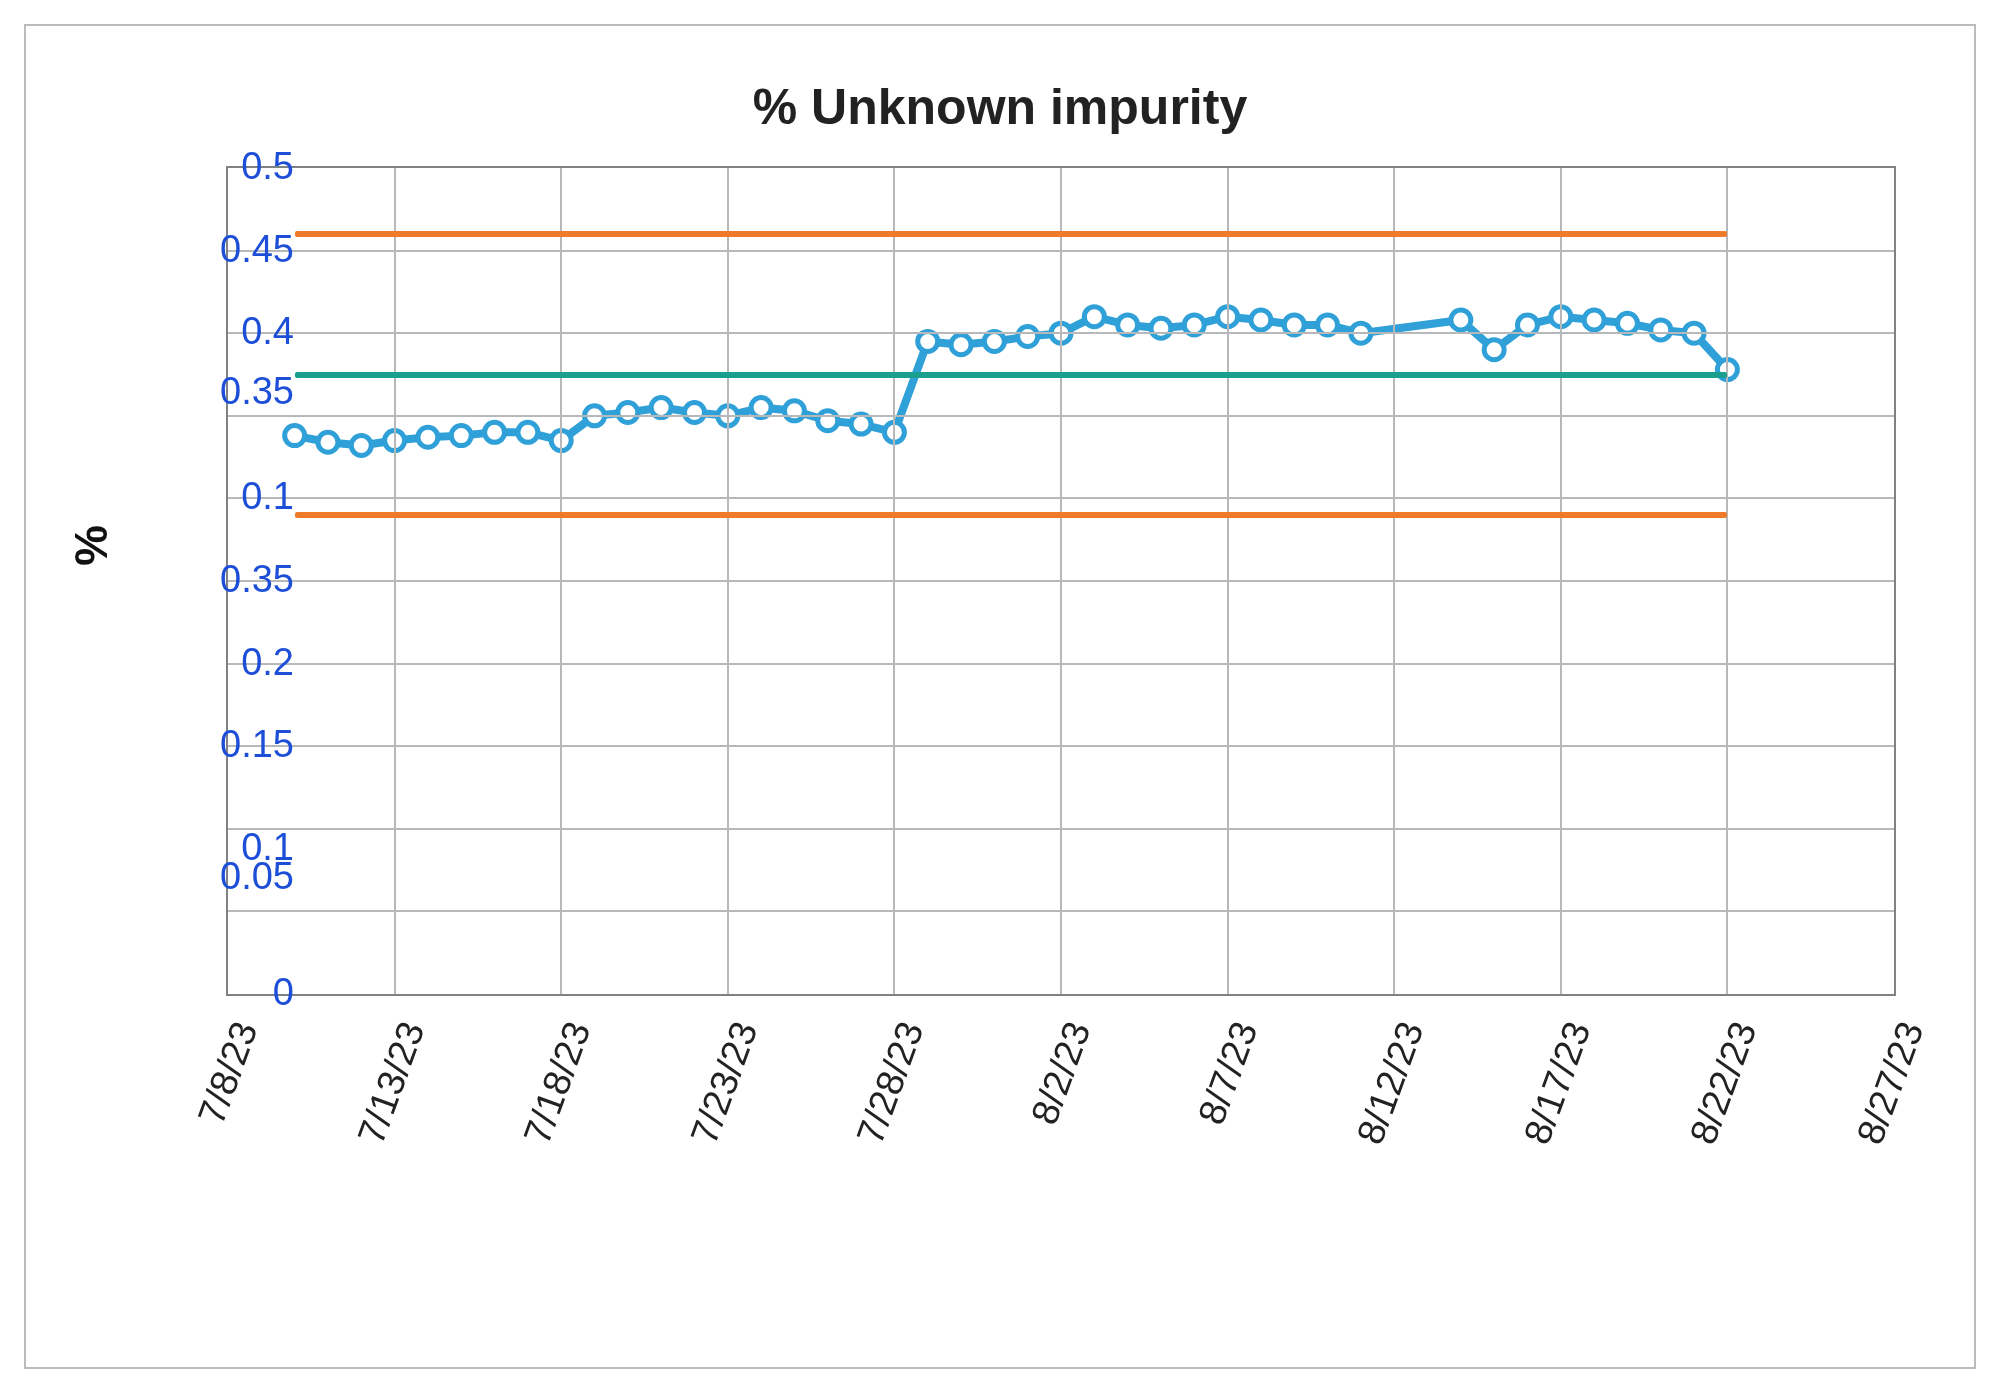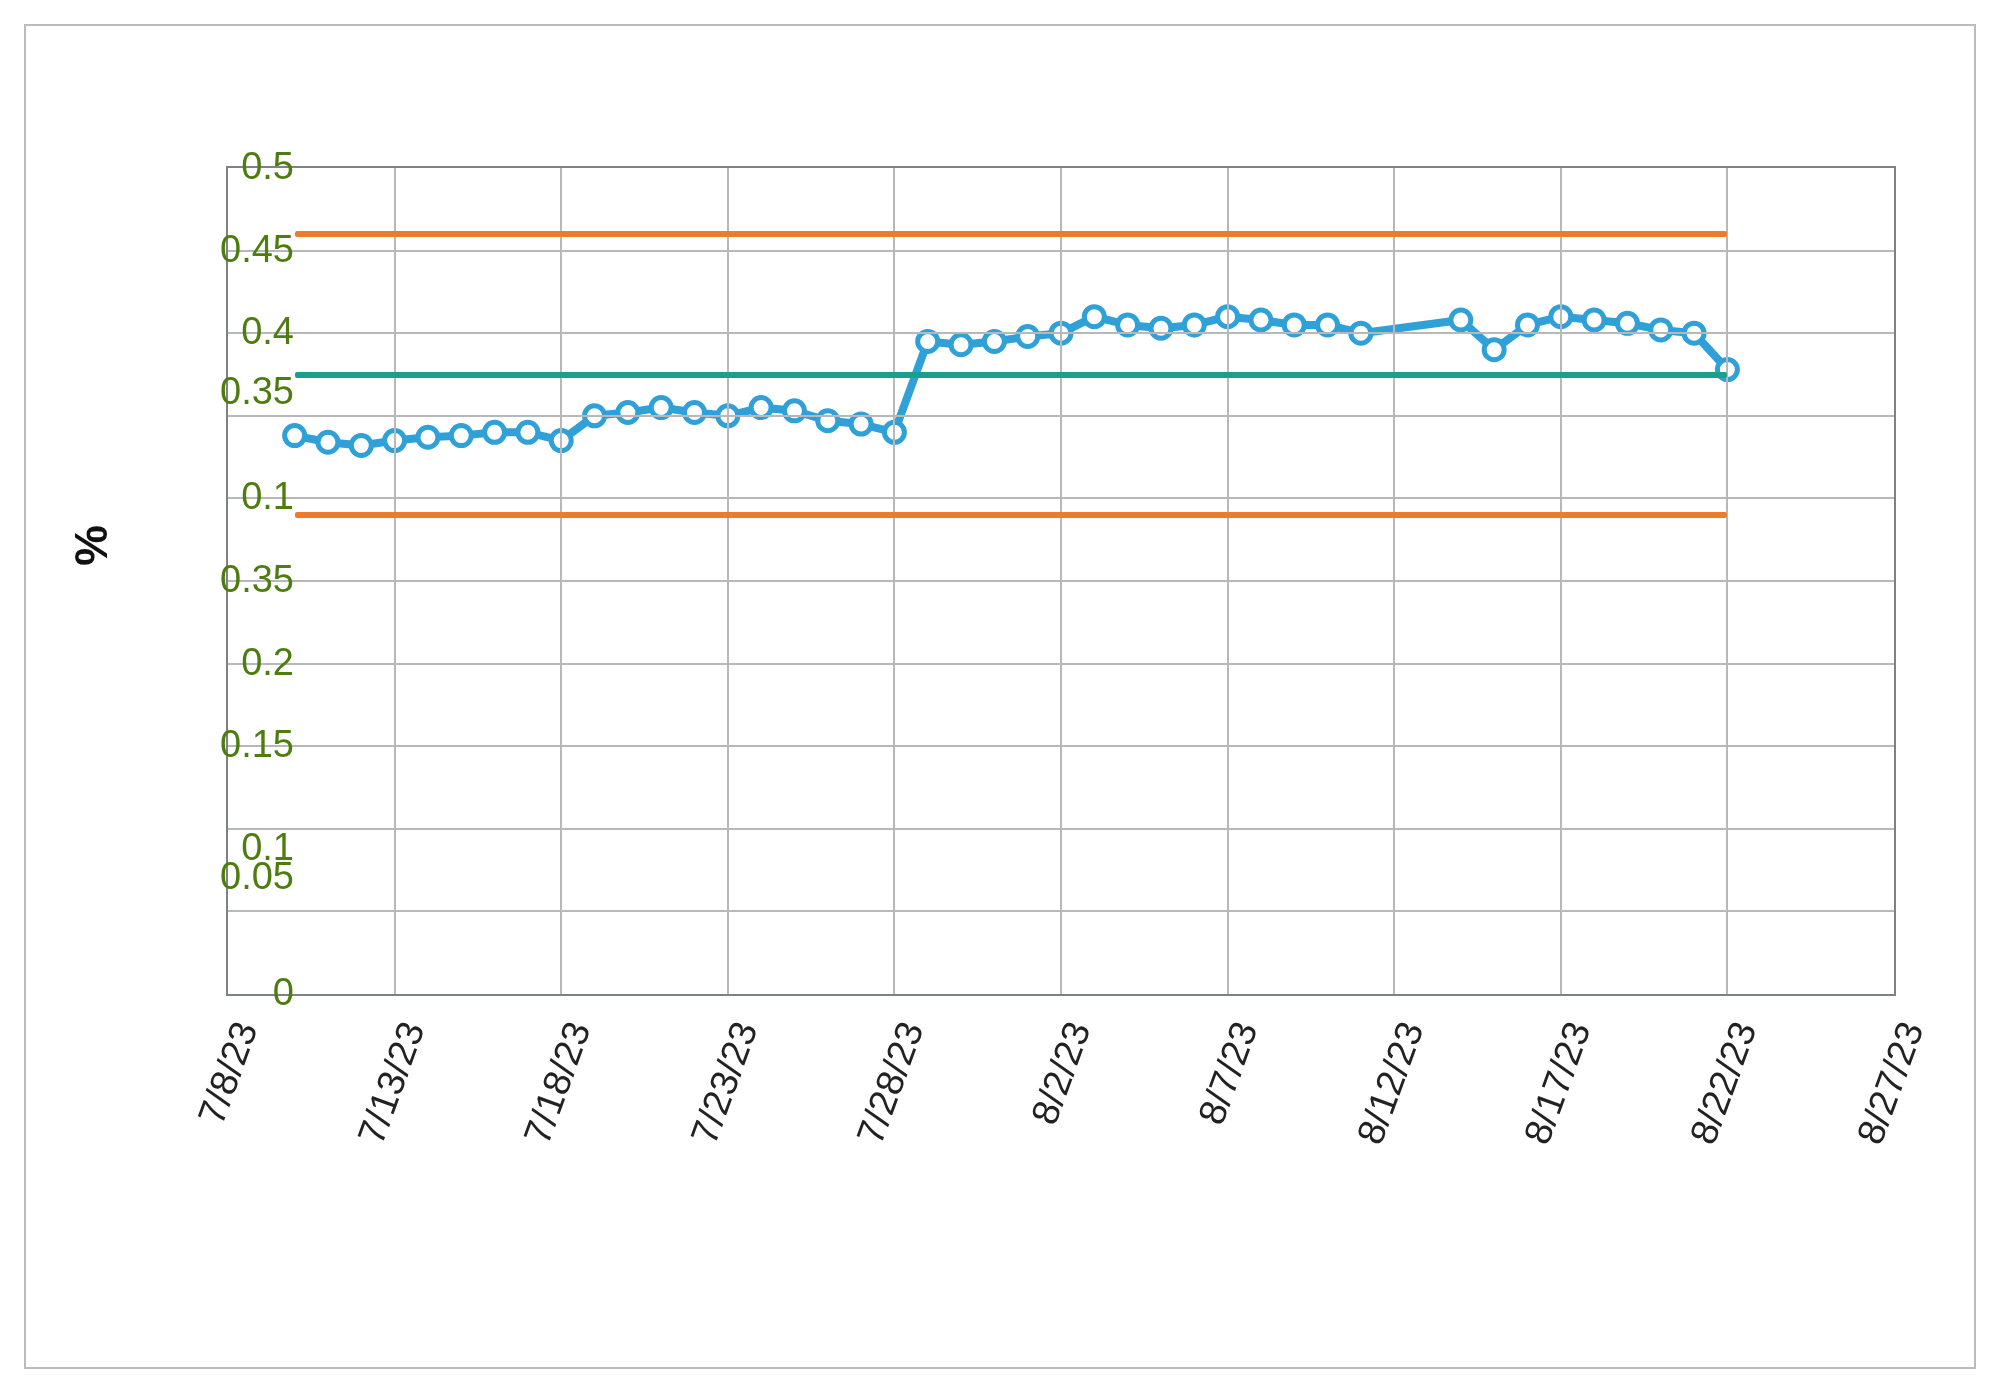--- a/index.html
+++ b/index.html
@@ -44,21 +44,21 @@
   .grid-v, .grid-h {
     position: absolute;
     background: #b6b8ba;
   }
   .tick-y-label {
     position: absolute;
     right: 1680px; 
     width: 150px;
     text-align: right;
     font-size: 38px;
-    color: #4d7c0f;
+    color: #1d4ed8;
     transform: translateY(-50%);
   }
   .y-axis-title {
     position: absolute;
     left: 56px;
     top: 0;
     height: 100%;
     font-weight: 700;
     font-size: 46px;
     color: #111;
@@ -103,20 +103,21 @@
     width: 100%;
     height: 100%;
     overflow: visible;
   }
 </style>
 </head>
 <body>
 
 <div class="outer">
 
+  <div class="title">% Unknown impurity</div>
 
   <div class="y-axis-title">
     <div>%</div>
   </div>
 
   <div class="plot" id="plot">
     <svg class="plot-svg" id="plot-svg" viewBox="0 0 1666 826">
         <polyline points="66.64,267.6239999999999 99.96,274.23199999999997 133.28,277.53599999999994 166.60000000000002,272.5799999999999 199.92,269.27599999999995 233.24,267.6239999999999 266.56,264.31999999999994 299.88,264.31999999999994 333.20000000000005,272.5799999999999 366.52,247.80000000000007 399.84,244.49599999999998 433.16,239.54000000000008 466.48,244.49599999999998 499.79999999999995,247.80000000000007 533.12,239.54000000000008 566.44,242.84400000000005 599.76,252.75600000000009 633.08,256.06000000000006 666.4000000000001,264.31999999999994 699.72,173.45999999999992 733.04,176.764 766.36,173.45999999999992 799.68,168.50400000000002 833,165.19999999999993 866.32,148.68000000000006 899.6400000000001,156.93999999999994 932.96,160.24399999999991 966.28,156.93999999999994 999.5999999999999,148.68000000000006 1032.92,151.98400000000004 1066.24,156.93999999999994 1099.56,156.93999999999994 1132.88,165.19999999999993 1232.84,151.98400000000004 1266.16,181.72000000000003 1299.48,156.93999999999994 1332.8000000000002,148.68000000000006 1366.12,151.98400000000004 1399.44,155.288 1432.76,161.89599999999996 1466.08,165.19999999999993 1499.4,201.54399999999998" class="data-line"></polyline>
         <circle cx="66.64" cy="267.6239999999999" r="10" class="marker"></circle>
         <circle cx="99.96" cy="274.23199999999997" r="10" class="marker"></circle>

